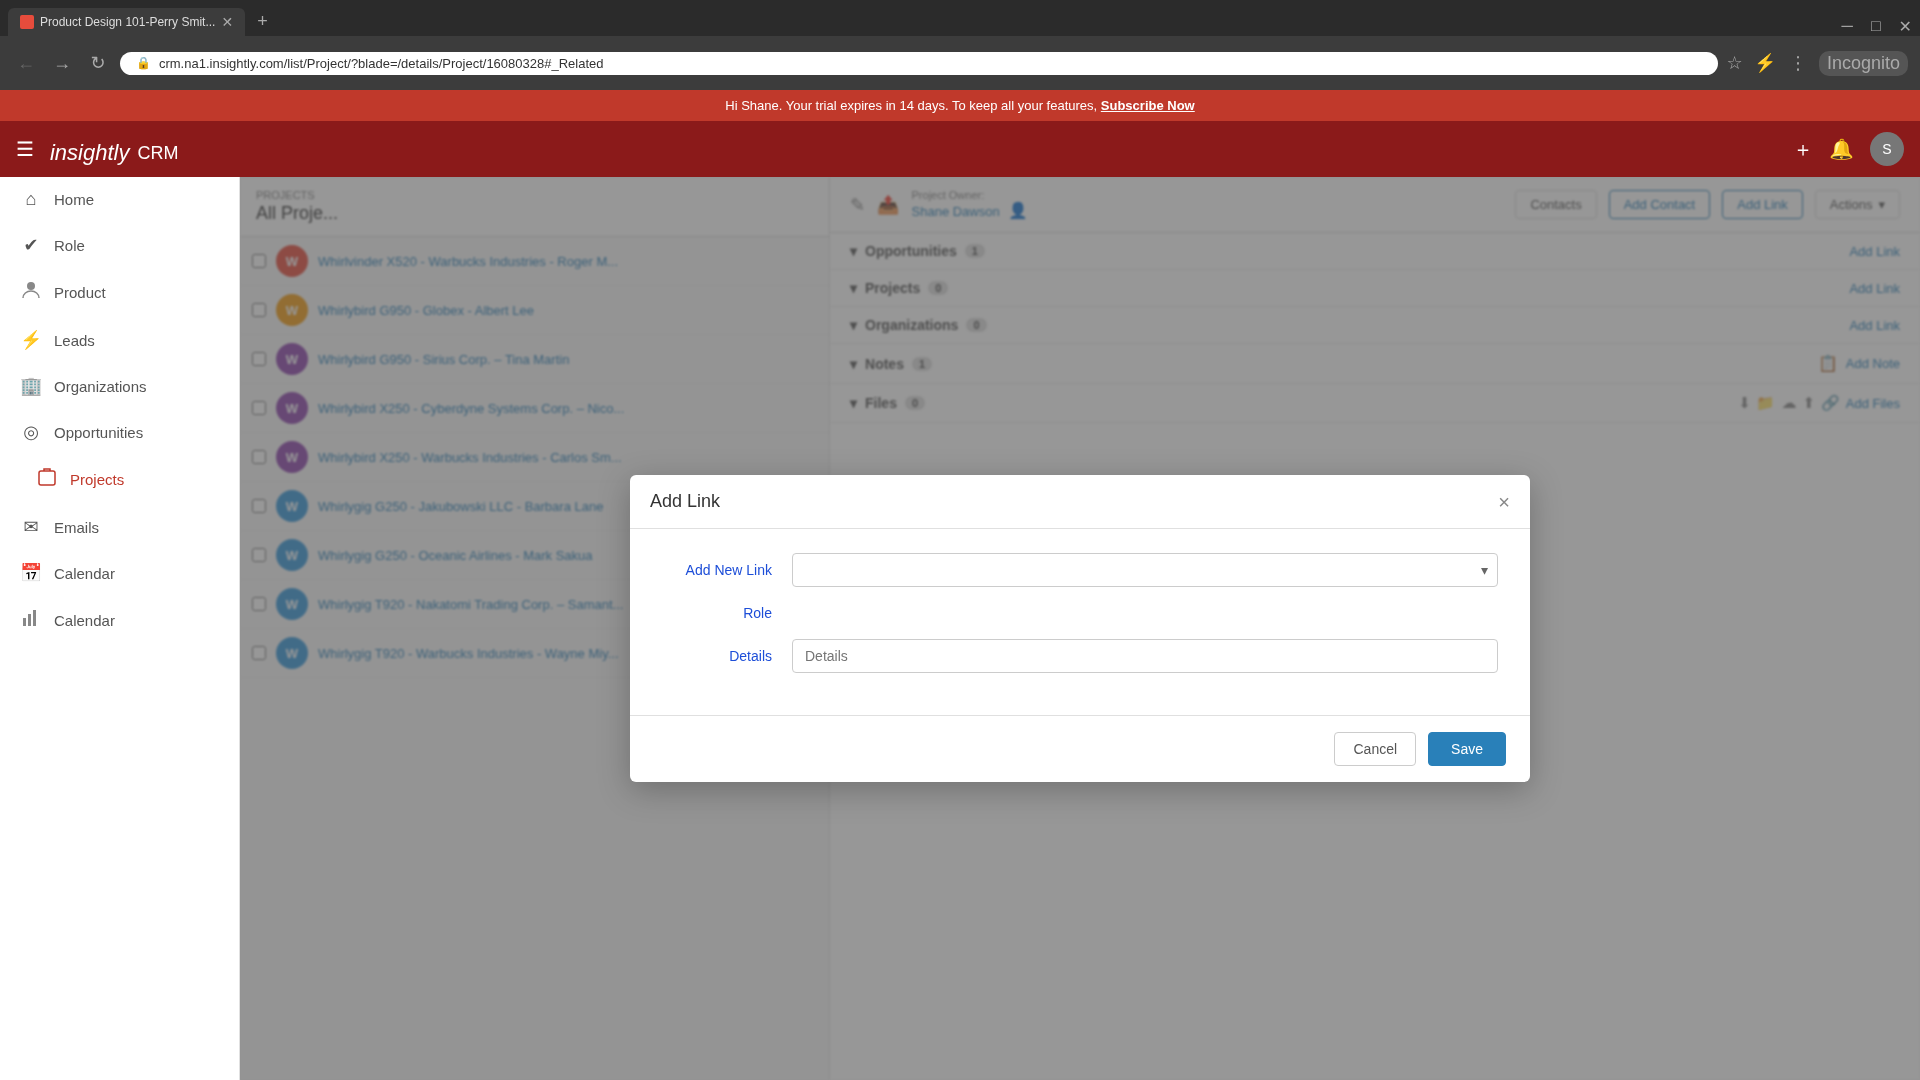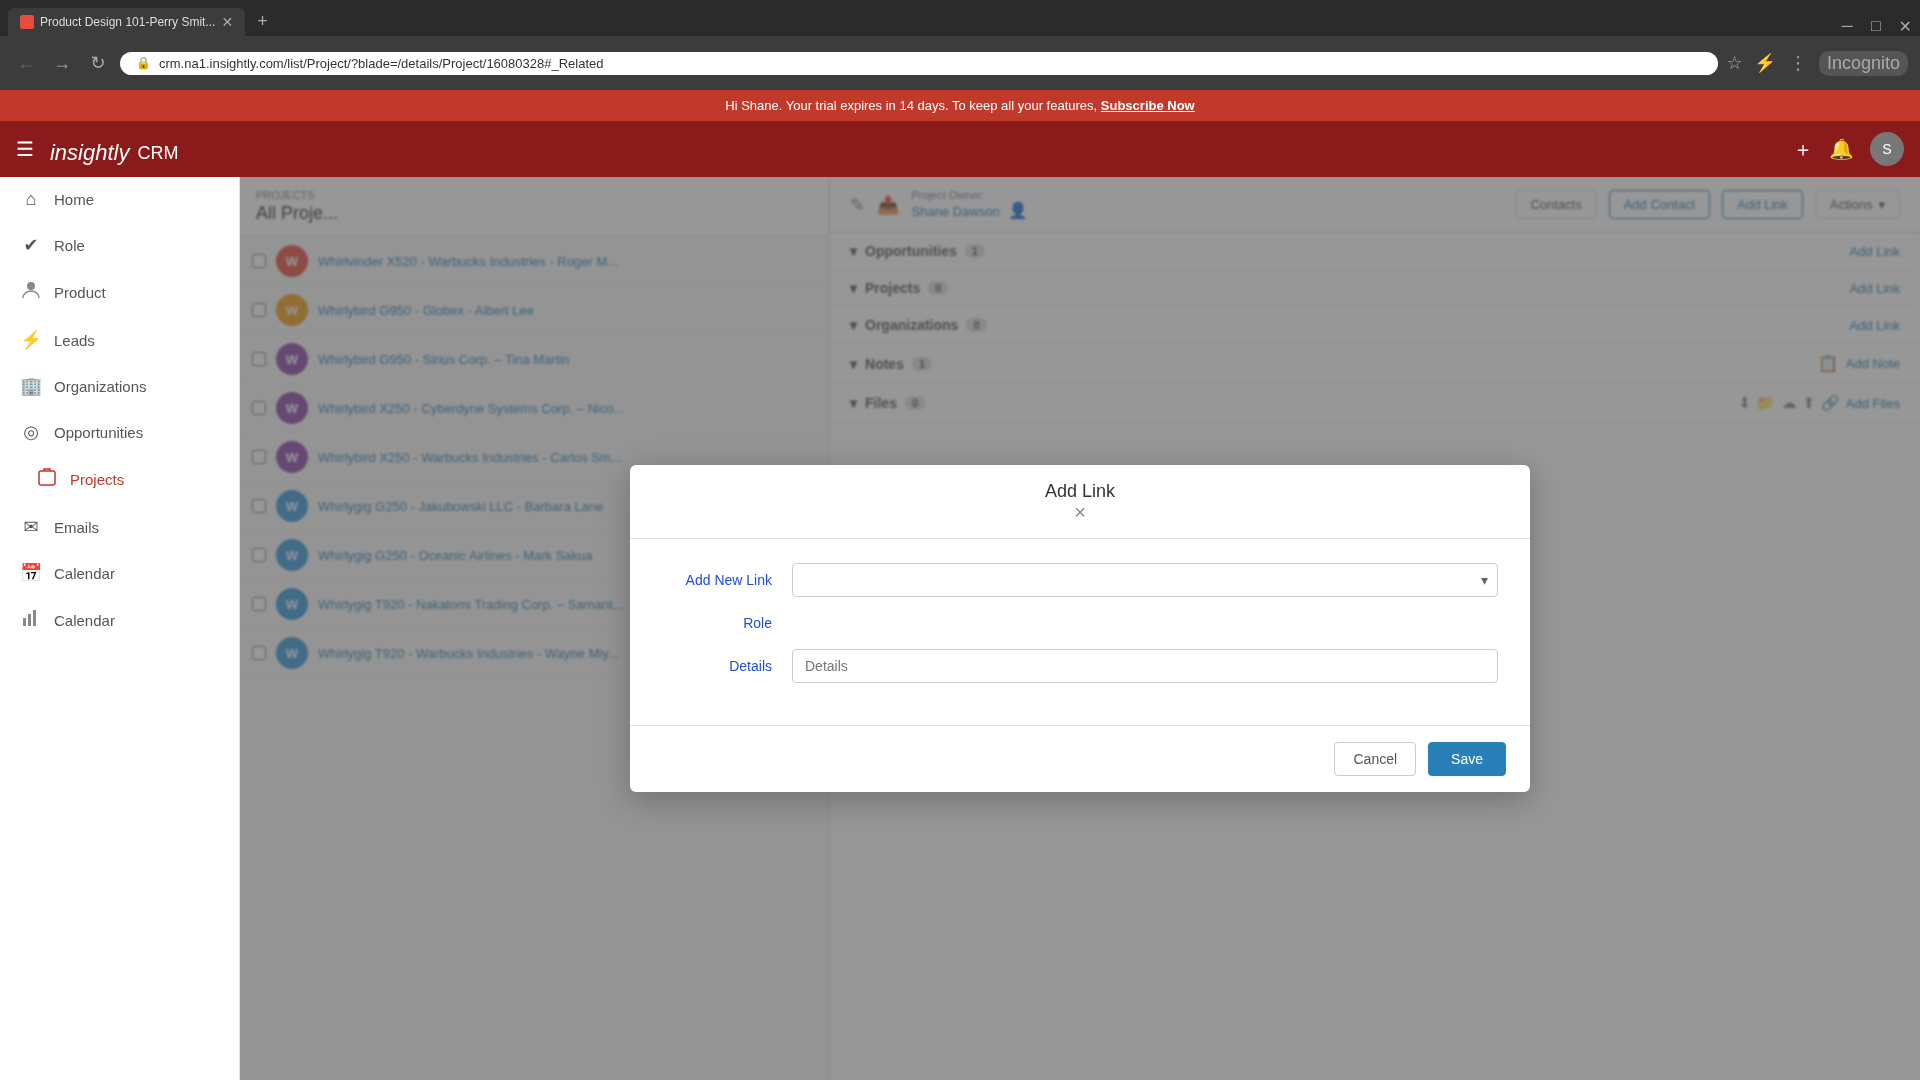--- a/index.html
+++ b/index.html
@@ -340,21 +340,20 @@
       max-width: 95%;
       box-shadow: 0 8px 32px rgba(0,0,0,0.25);
       overflow: hidden;
     }
     .modal-header {
       padding: 16px 20px;
       display: flex;
       align-items: center;
       justify-content: space-between;
       border-bottom: 1px solid #e0e0e0;
-      flex-direction: column;
     }
     .modal-title {
       font-size: 18px;
       color: #333;
       font-weight: 500;
     }
     .modal-close {
       font-size: 20px;
       color: #888;
       cursor: pointer;

